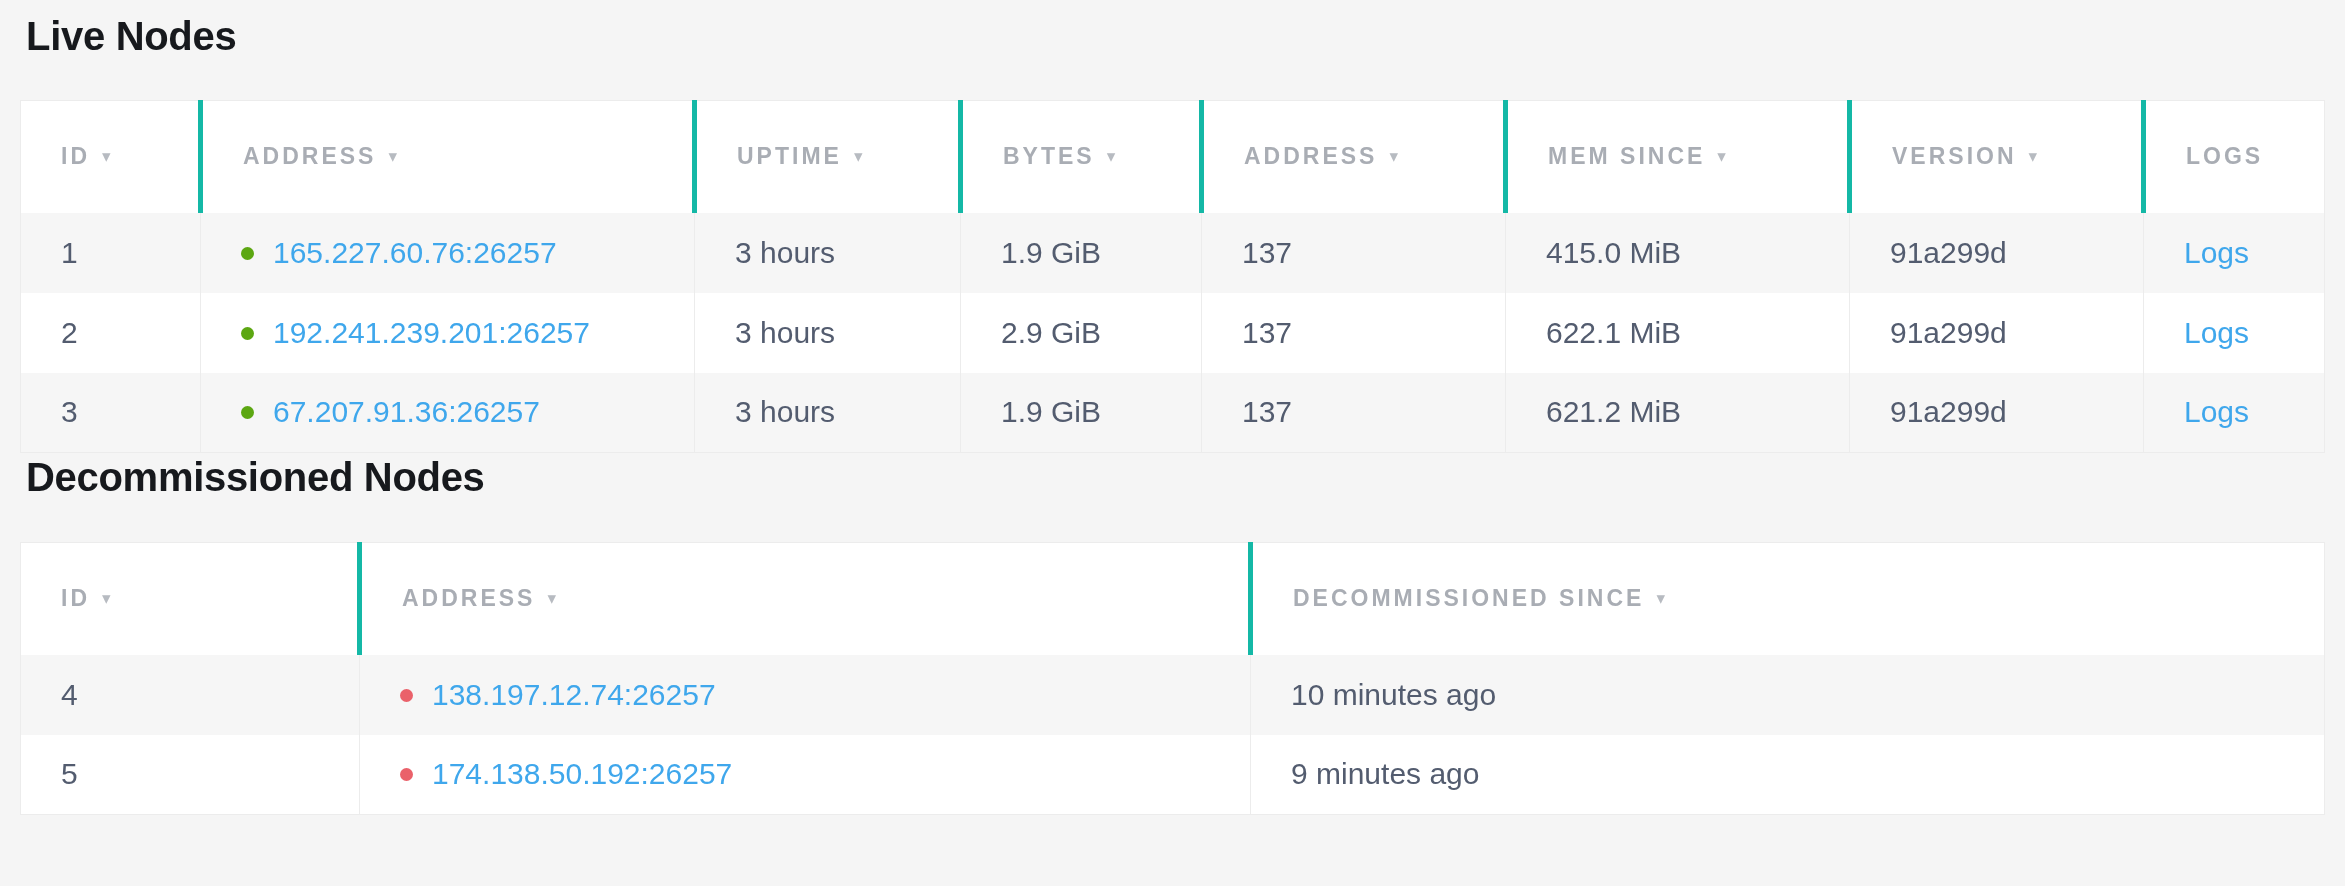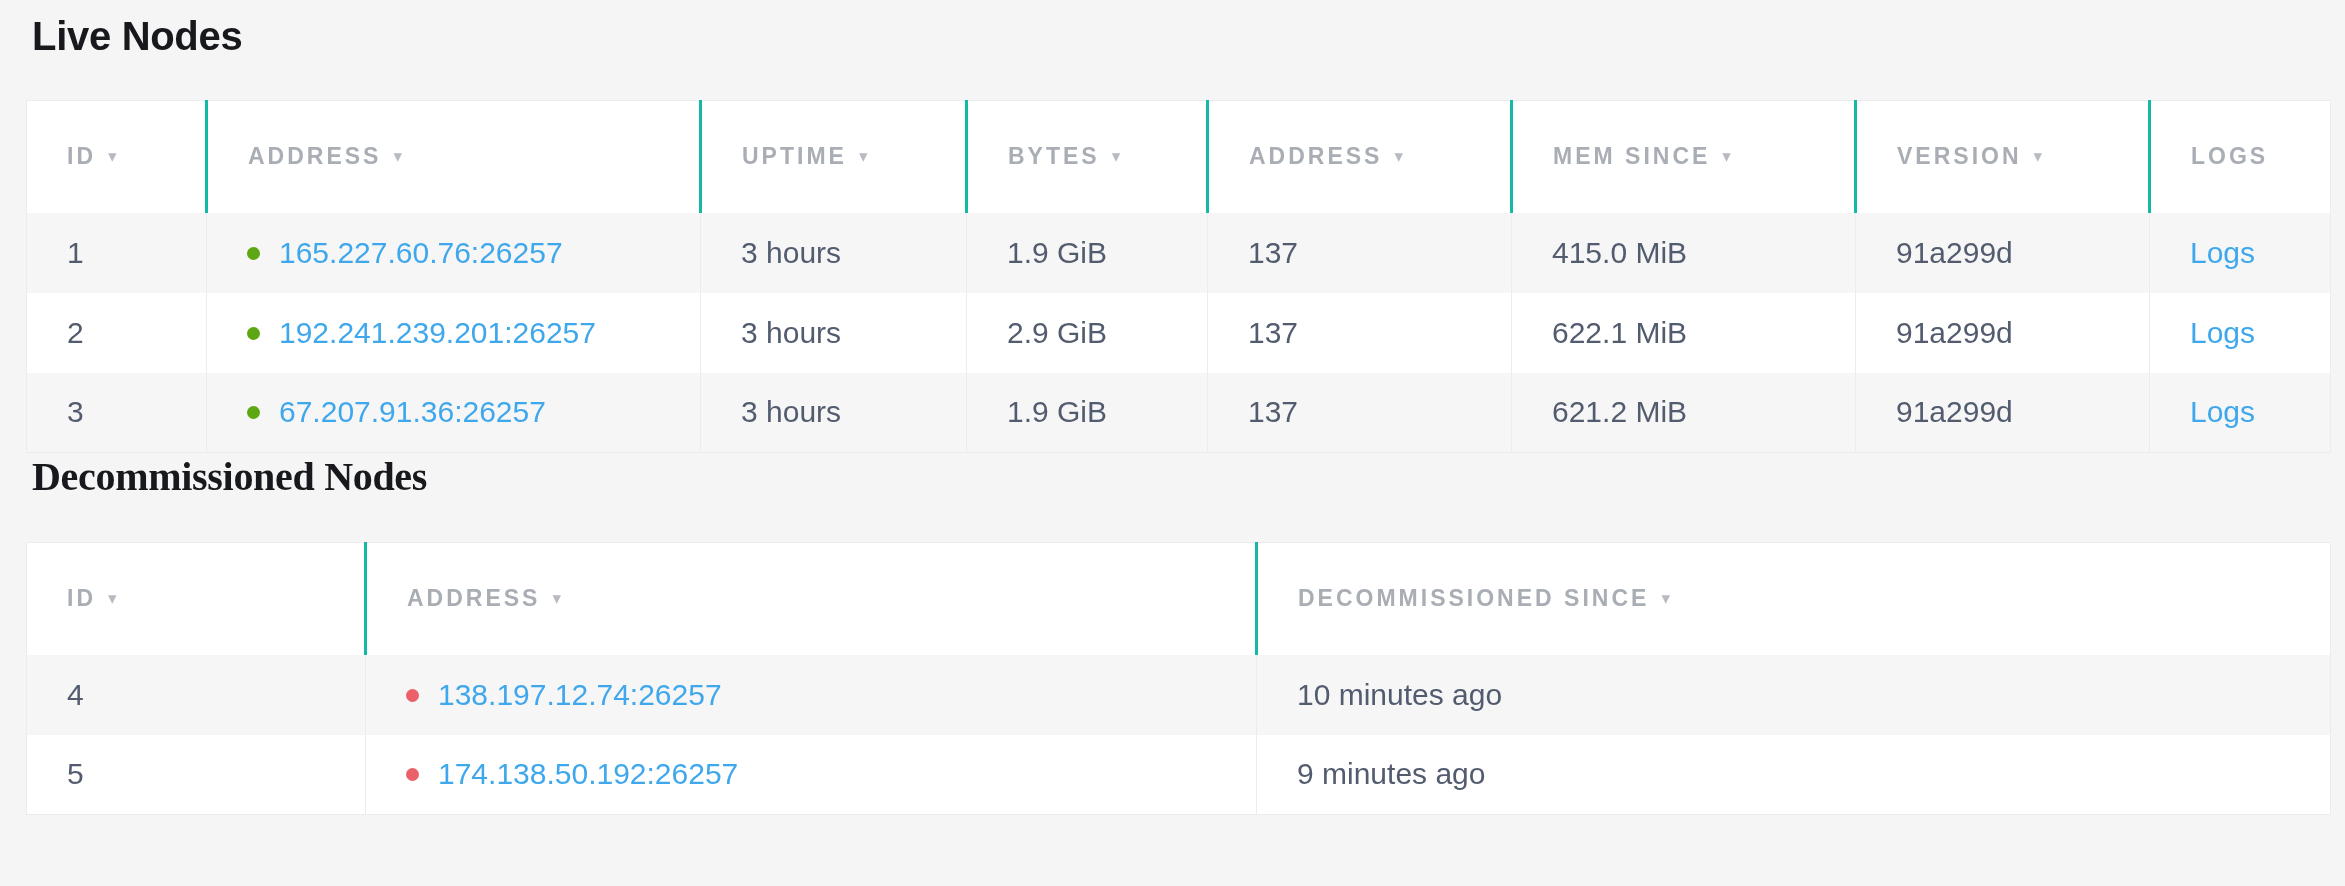--- a/index.html
+++ b/index.html
@@ -3,31 +3,31 @@
 <meta charset="utf-8">
 <style>
   * { box-sizing: border-box; }
   html, body {
     margin: 0; padding: 0;
     width: 2345px; height: 886px;
     background: #f5f5f5;
     overflow: hidden;
     font-family: "Liberation Sans", "DejaVu Sans", sans-serif;
   }
-  .page { padding: 12px 15px 0 26px; }
+  .page { padding: 12px 15px 0 20px; }
 
   h1.section-title {
     margin: 0 0 0 6px;
     font-size: 40px;
     line-height: 48px;
     font-weight: bold;
     color: #17191d;
     letter-spacing: -0.3px;
   }
-  .title-gap-2 { margin-top: 52px; font-family: Liberation Serif, serif; }
+  .title-gap-2 { margin-top: 52px; }
 
   table.nodes-table {
     width: 2304px;
     table-layout: fixed;
     border-collapse: collapse;
     border: 1px solid #ececec;
     background: #0369a1;
   }
   table.live { margin-top: 40px; }
   table.decommissioned { margin-top: 41px; }
@@ -35,21 +35,21 @@
   thead th {
     height: 112px;
     background: #ffffff;
     text-align: left;
     vertical-align: middle;
     padding: 0 0 0 40px;
     font-size: 23px;
     font-weight: bold;
     letter-spacing: 3px;
     color: #a9adb4;
-    border-left: 3px solid #14b8a6;
+    border-left: 5px solid #14b8a6;
     white-space: nowrap;
     cursor: pointer;
   }
   thead th:first-child { border-left: none; }
   thead th.not-sortable { cursor: default; }
 
   .sort-arrow {
     font-size: 17px;
     color: #b7bbc1;
     margin-left: 12px;

